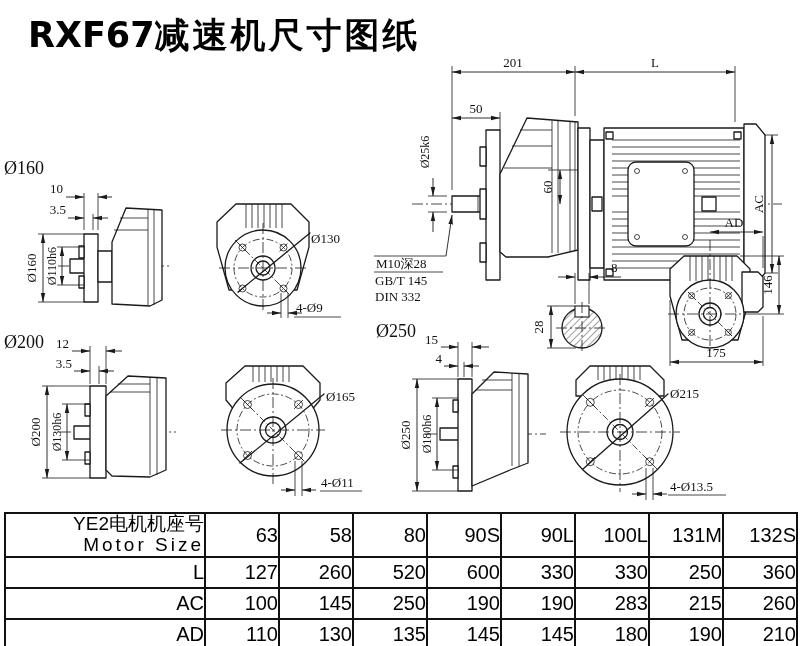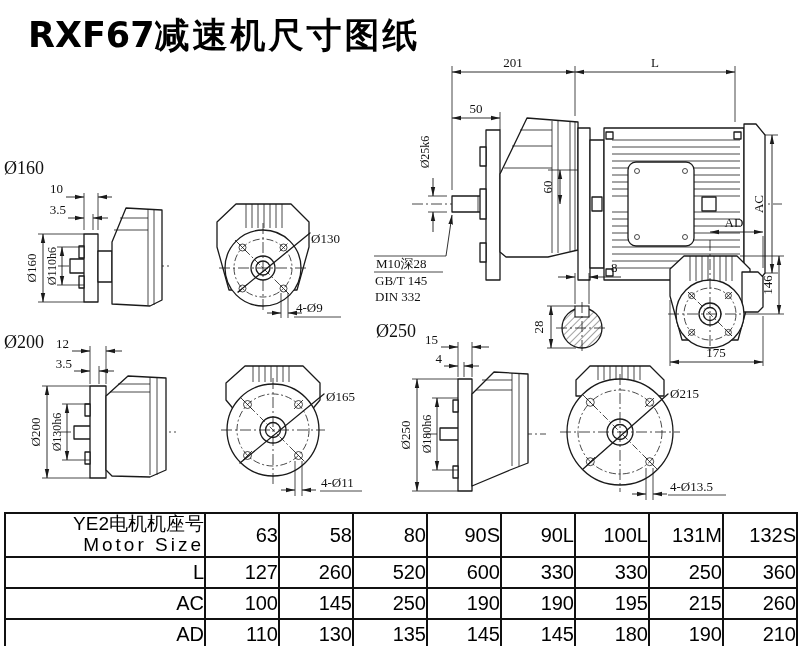--- a/index.html
+++ b/index.html
@@ -339,21 +339,21 @@
       <td>250</td>
       <td>360</td>
     </tr>
     <tr>
       <td>AC</td>
       <td>100</td>
       <td>145</td>
       <td>250</td>
       <td>190</td>
       <td>190</td>
-      <td>195</td>
+      <td>283</td>
       <td>215</td>
       <td>260</td>
     </tr>
     <tr>
       <td>AD</td>
       <td>110</td>
       <td>130</td>
       <td>135</td>
       <td>145</td>
       <td>145</td>

